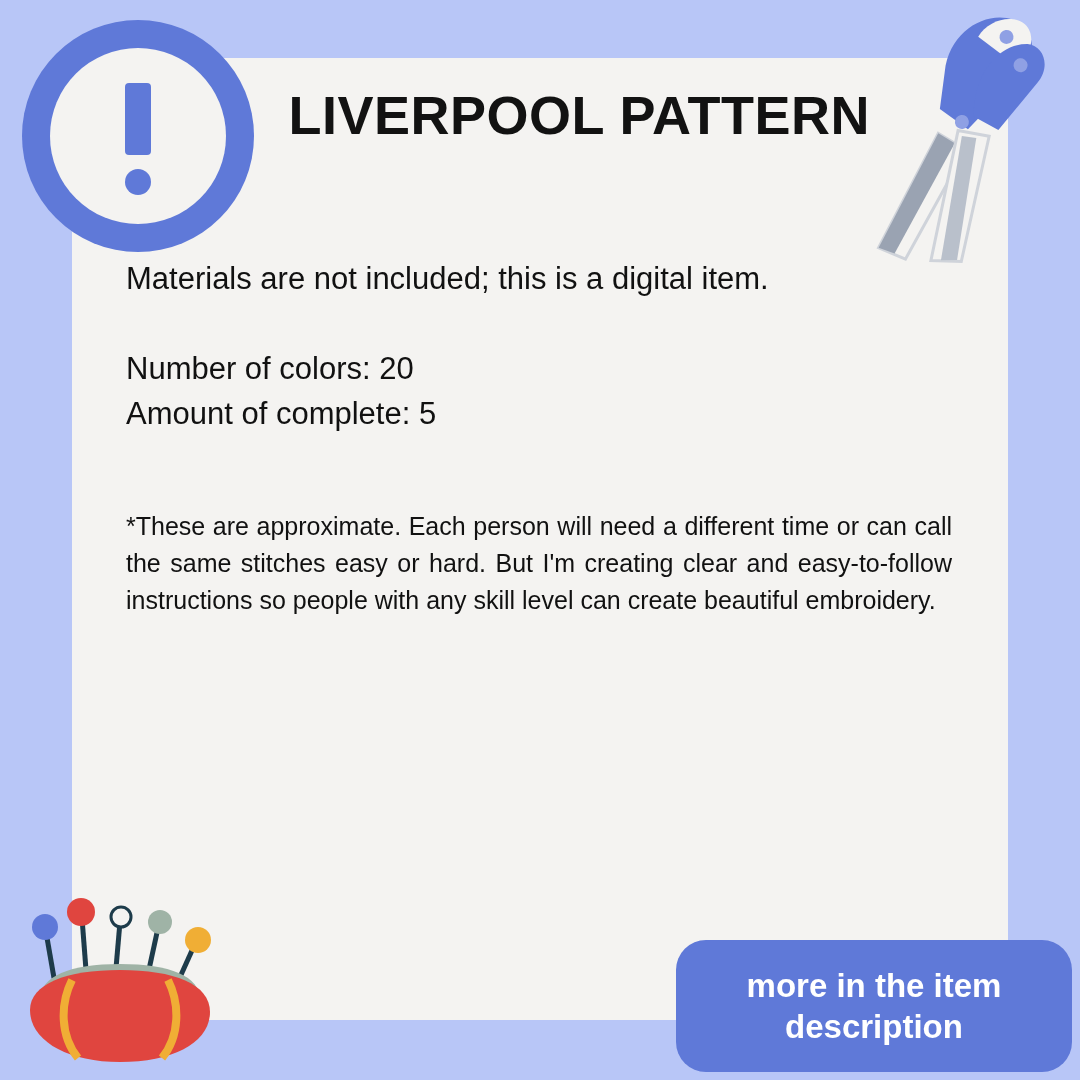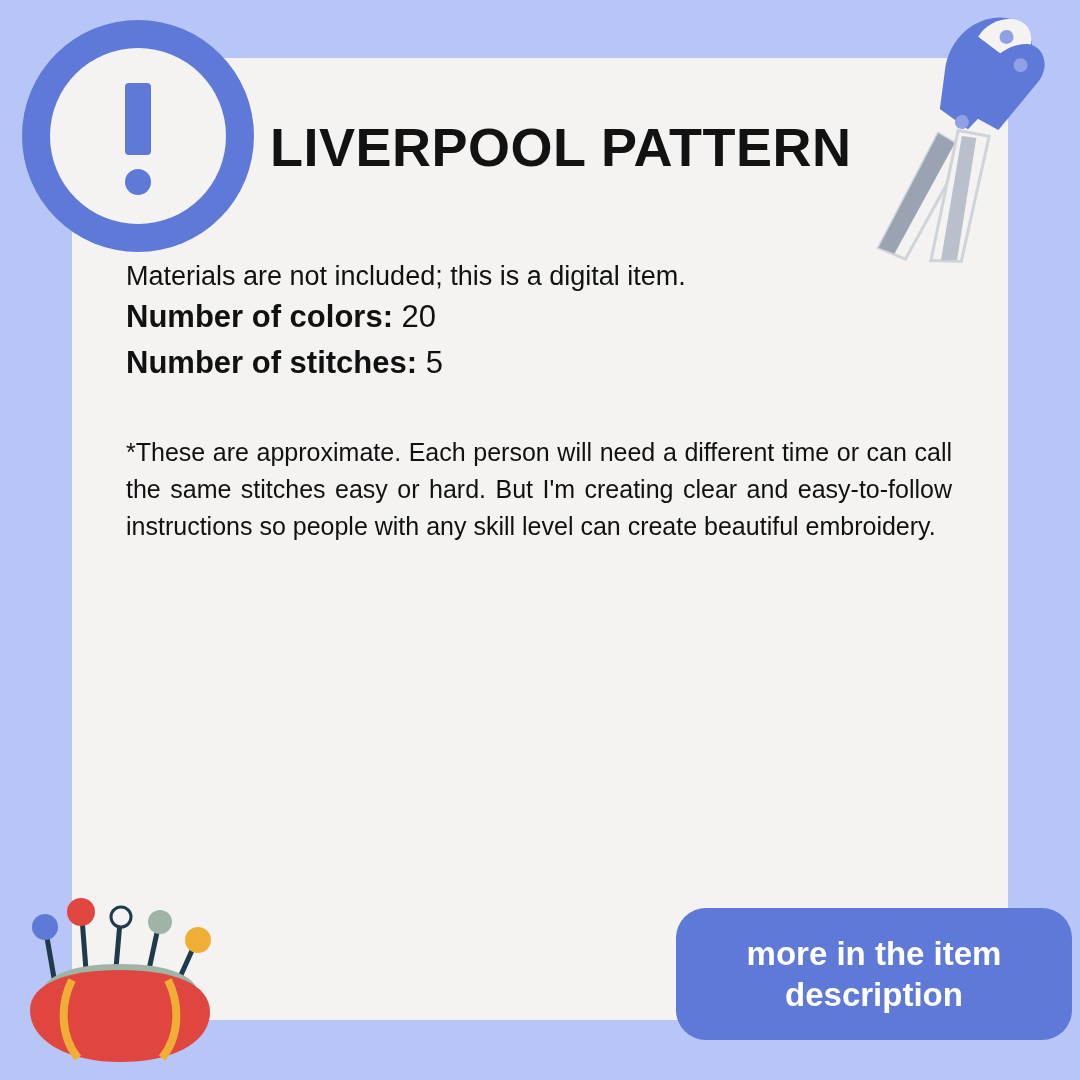--- a/index.html
+++ b/index.html
@@ -63,60 +63,61 @@
     width: 26px;
     height: 26px;
     border-radius: 50%;
     background: #5f79d8;
     margin-top: 14px;
   }
   
   .title {
     position: absolute;
     left: 270px;
-    top: 116px;
+    top: 84px;
     width: 600px;
-    text-align: left;
+    text-align: right;
     font-size: 54px;
     font-weight: bold;
     line-height: 1.15;
     letter-spacing: 0.5px;
     color: #121212;
   }
   
   .content {
     position: absolute;
     left: 126px;
     top: 258px;
     width: 830px;
     color: #111;
   }
   .intro {
-    font-size: 27px;
+    font-size: 31px;
     line-height: 1.35;
+    margin-bottom: 46px;
   }
   .specs {
     font-size: 31px;
     line-height: 1.47;
   }
   .specs b {
-    font-weight: bold;
+    font-weight: normal;
   }
   .note {
-    margin-top: 48px;
+    margin-top: 71px;
     font-size: 25px;
     line-height: 1.48;
     text-align: justify;
     width: 826px;
   }
   
   .pill {
     position: absolute;
     left: 676px;
-    top: 908px;
+    top: 940px;
     width: 396px;
     height: 132px;
     background: #5f79d8;
     border-radius: 30px;
     color: #ffffff;
     font-size: 33px;
     font-weight: bold;
     line-height: 1.25;
     display: flex;
     align-items: center;
@@ -172,21 +173,21 @@
   <div class="title">LIVERPOOL PATTERN</div>
 
   <div class="content">
     <div class="intro">Materials are not included; this is a digital item.</div>
     <div class="specs">
       <div>
         <b>Number of colors:</b>
         <span>20</span>
       </div>
       <div>
-        <b>Number of stitches:</b>
+        <b>Amount of complete:</b>
         <span>5</span>
       </div>
     </div>
     <div class="note">*These are approximate. Each person will need a different time or can call the same stitches easy or hard. But I'm creating clear and easy-to-follow instructions so people with any skill level can create beautiful embroidery.</div>
   </div>
 
   <svg class="pincushion" viewBox="0 0 240 200">
     <line x1="46" y1="108" x2="38" y2="62" stroke="#1d3b4a" stroke-width="5"></line>
     <circle cx="37" cy="57" r="13" fill="#5f79d8"></circle>
     <line x1="78" y1="100" x2="74" y2="48" stroke="#1d3b4a" stroke-width="5"></line>

